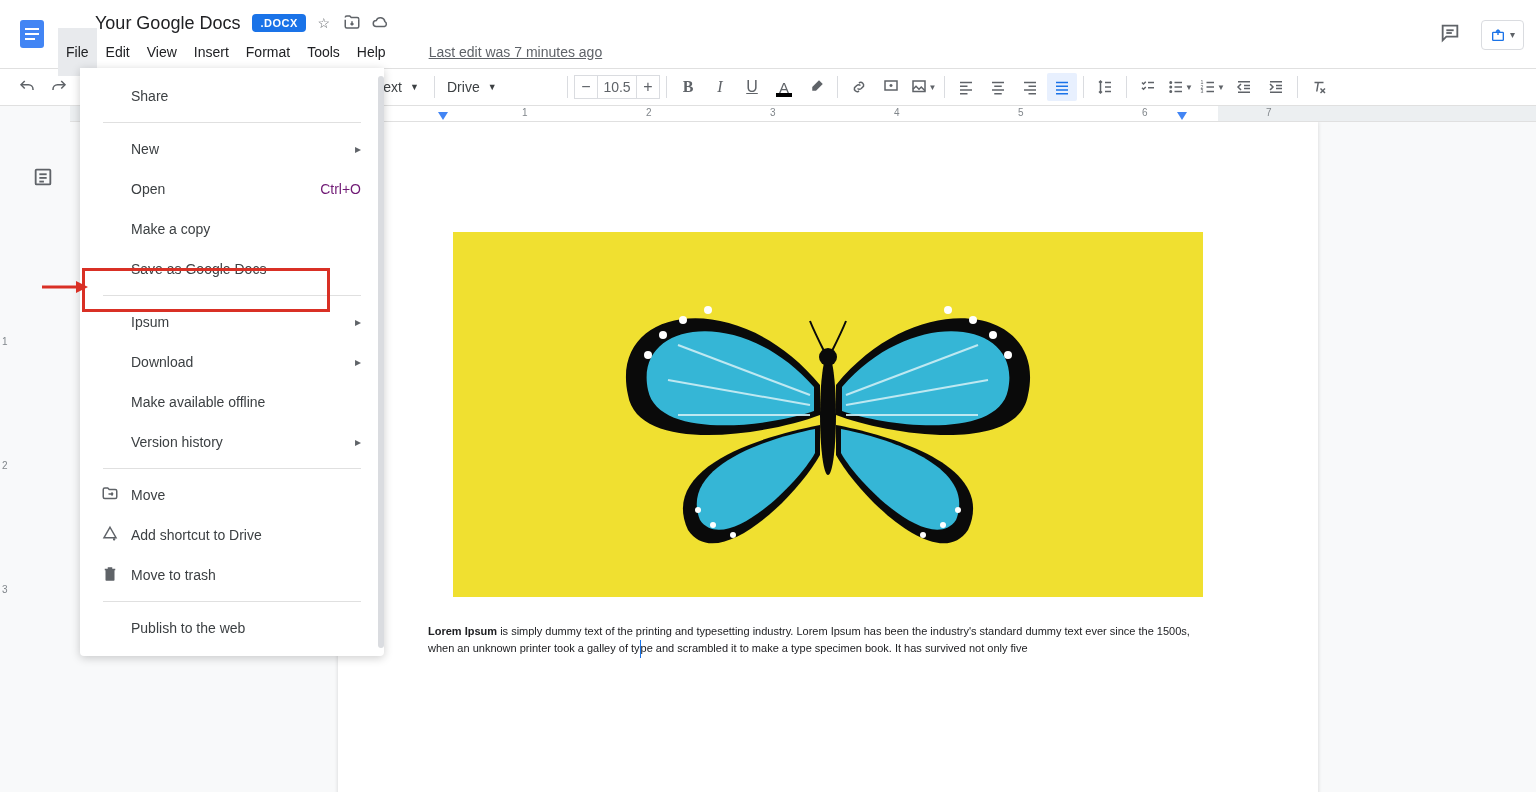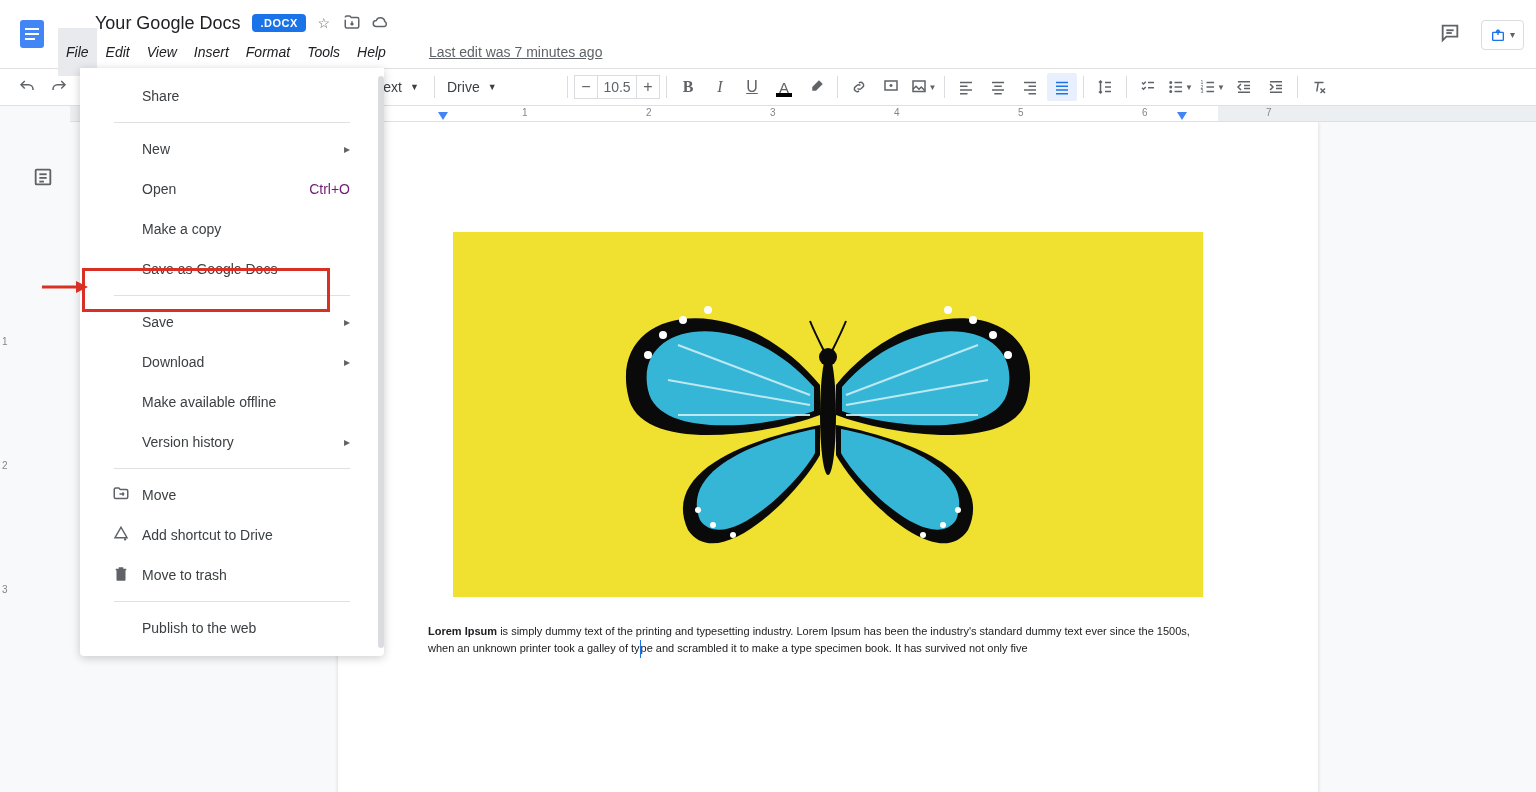--- a/index.html
+++ b/index.html
@@ -29,21 +29,21 @@
   .title-area { flex:1; display:flex; flex-direction:column; margin-left:4px;}
   .title-row { display:flex; align-items:center; gap:8px; height:30px;margin-left:35px;}
   .doc-title { font-size:18px; color:#202124; padding:2px 4px;}
   .docx-badge {
     background:#1a73e8; color:#fff; font-size:11px; font-weight:600;
     letter-spacing:0.5px; padding:3px 8px; border-radius:4px;
   }
   .title-icon { color:#5f6368; width:20px; text-align:center; }
   .menu-row { display:flex; align-items:center; gap:1px; height:28px; padding-left:2px;}
   .menu-btn {
-    font-size:14px; color:#202124; padding:16px 8px; border-radius:0; cursor:pointer;font-style:italic;
+    font-size:14px; color:#202124; padding:16px 8px; border-radius:0; cursor:pointer;
   }
   .menu-btn.open { background:#e8eaed; }
   .lastedit-link { color:#5f6368; text-decoration:underline; margin-left:18px;padding-left:16px; }
   .header-right { display:flex; align-items:center; gap:12px; padding-top:6px;}
   .comments-btn, .share-btn-sm { color:#5f6368; padding:8px;}
   .present-btn {
     border:1px solid #dadce0; border-radius:4px; padding:6px 8px;
     display:flex; align-items:center; gap:4px; color:#1a73e8;
   }
 
@@ -86,21 +86,21 @@
   .paper { position:absolute; top:0; left:268px; width:980px; min-height:900px; background:#fff; box-shadow:0 0 4px rgba(0,0,0,0.15);}
   .doc-img { margin:110px 115px 0 115px; height:365px; background:#f0e030; display:flex; align-items:center; justify-content:center;}
   .doc-text { margin:26px 115px 0 90px; font-size:11px; color:#202124; line-height:1.5; font-family:Arial;}
   .doc-text b { font-weight:700;}
   .cursor { display:inline-block; width:1px; height:18px; background:#1a73e8; vertical-align:middle; }
 
   
   .dropdown {
     position:absolute; top:68px; left:80px; width:304px; background:#fff;
     box-shadow:0 2px 10px rgba(0,0,0,0.2); border-radius:0 0 4px 4px;
-    padding:8px 18px; max-height:720px; z-index:1000;
+    padding:8px 7px; max-height:720px; z-index:1000;
   }
   .dropdown::after {
     content:""; position:absolute; right:0; top:8px; bottom:8px; width:6px;
     background:#dadce0; border-radius:3px;
   }
   .dd-item {
     display:flex; align-items:center; height:40px; padding:0 16px 0 44px;
     font-size:14px; color:#3c4043; cursor:pointer; position:relative;
   }
   .dd-item .shortcut { margin-left:auto; color:#701a75;}
@@ -443,21 +443,21 @@
       <span class="shortcut">Ctrl+O</span>
     </div>
   <div class="dd-item">
       <span>Make a copy</span>
     </div>
   <div class="dd-item">
       <span>Save as Google Docs</span>
     </div>
   <div class="dd-hr"></div>
   <div class="dd-item">
-      <span>Save</span>
+      <span>Ipsum</span>
       <span class="sub">▸</span>
     </div>
   <div class="dd-item">
       <span>Download</span>
       <span class="sub">▸</span>
     </div>
   <div class="dd-item">
       <span>Make available offline</span>
     </div>
   <div class="dd-item">

